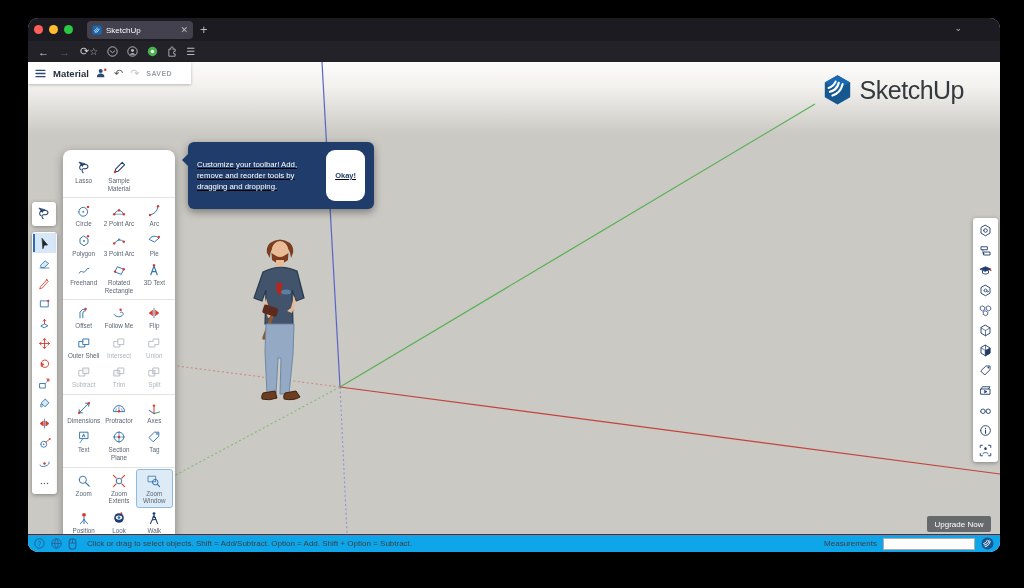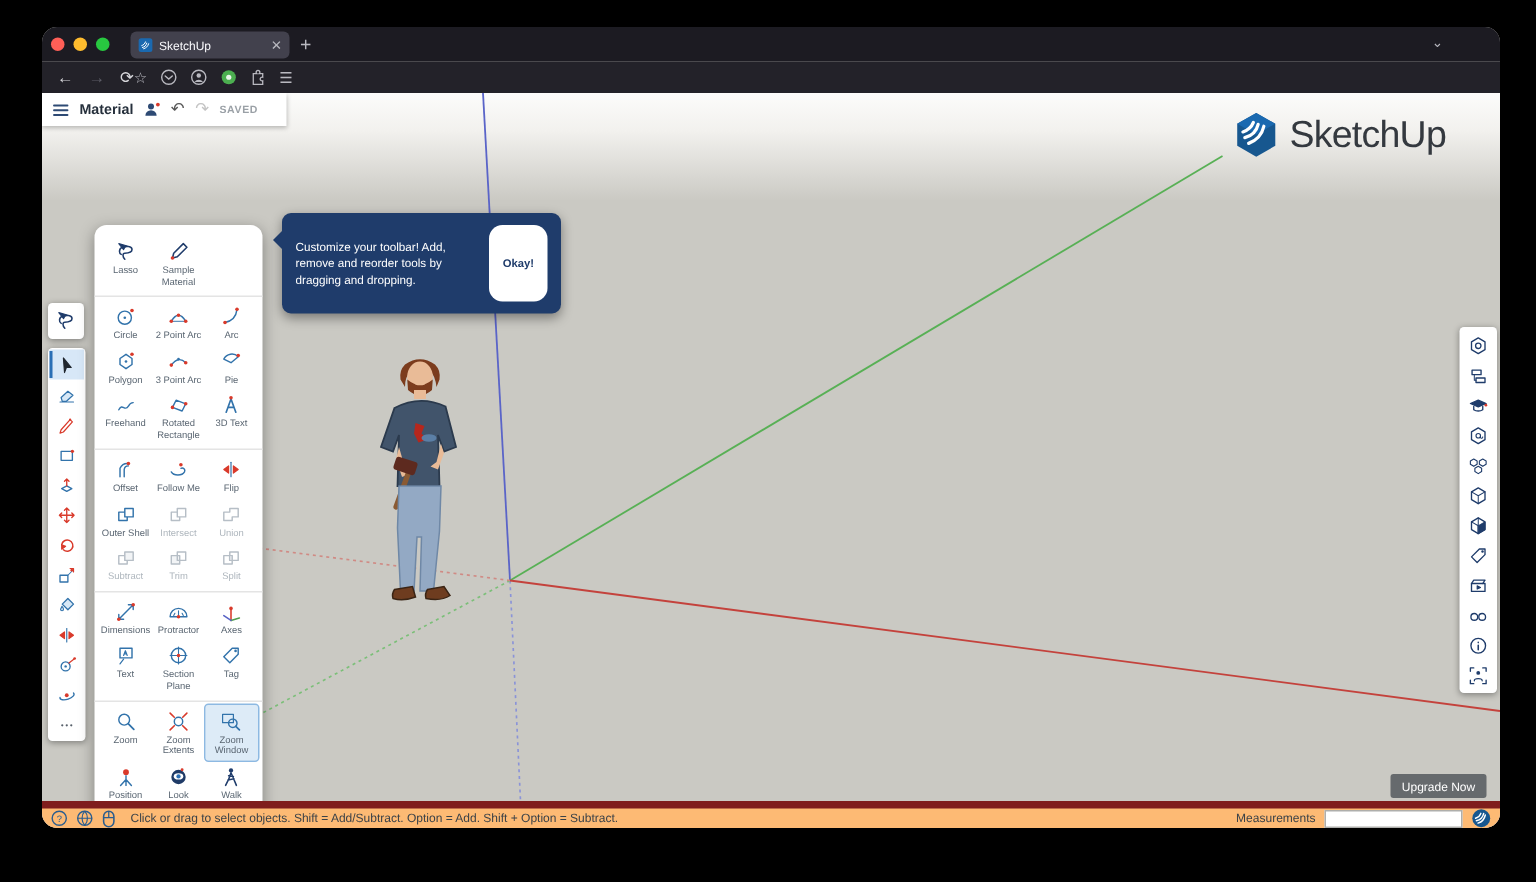--- a/index.html
+++ b/index.html
@@ -61,31 +61,31 @@
   .pal-item.selected { background:#ddebf7; outline:1px solid #8db9e2; border-radius:2px; }
   .pal-label { font-size:6.3px; line-height:1.2; color:#5a6672; text-align:center; }
   .pal-item.disabled .pal-label { color:#aeb6bd; }
   .edit-pill { display:block; margin:4px auto 4px; border:1px solid #a9adb2; border-radius:8px;
                background:#fff; font-size:6.8px; color:#6b7076; padding:1px 9px; }
   .drag-handle { position:absolute; right:2px; top:212px; display:flex; flex-direction:column; gap:2px; }
   .drag-handle i { width:2.5px; height:2.5px; border-radius:50%; background:#4a90d9; }
   
   .tooltip { position:absolute; left:160px; top:80px; width:186px; z-index:7; background:#1f3c6b;
              border-radius:6px; box-shadow:0 3px 8px rgba(0,0,0,.4); padding:8px 9px;
-             display:flex; align-items:center; gap:8px; }
+             display:flex; align-items:center; gap:8px;text-decoration:underline; }
   .tooltip::before { content:""; position:absolute; left:-6px; top:12px; border:6px solid transparent;
                      border-right-color:#1f3c6b; border-left:0; }
   .tooltip-text { font-size:7.8px; line-height:1.45; color:#fff; flex:1; }
   .okay-btn { background:#fff; color:#1f3c6b; font-size:7.5px; font-weight:bold;
               border:none; border-radius:9px; padding:21px 9px; white-space:nowrap; }
   .upgrade { position:absolute; right:9px; top:454px; z-index:6; width:64px; height:16px;
              background:#666a6d; color:#fff; font-size:8px; border:none; border-radius:2px; }
   
-  .statusbar { position:absolute; left:0; bottom:0; width:100%; height:18px; background:#fdba74;
-               border-top:5px solid #7f1d1d; z-index:8; display:flex; align-items:center; padding:0 6px; gap:6px;margin-top:24px; }
+  .statusbar { position:absolute; left:0; bottom:0; width:100%; height:18px; background:#0ea5e9;
+               border-top:1px solid #7f1d1d; z-index:8; display:flex; align-items:center; padding:0 6px; gap:6px;margin-top:24px; }
   .status-hint { font-size:8px; color:#3b4248; margin-left:4px; flex:1; white-space:nowrap; overflow:hidden; }
   .meas-label { font-size:8px; color:#3b4248; }
   .meas-input { width:92px; height:12px; border:1px solid #aeaeab; background:#fff; font-size:8px; padding:0 2px; }
 </style>
 </head>
 <body>
 
 <div class="window">
 
   <div class="tabbar">

